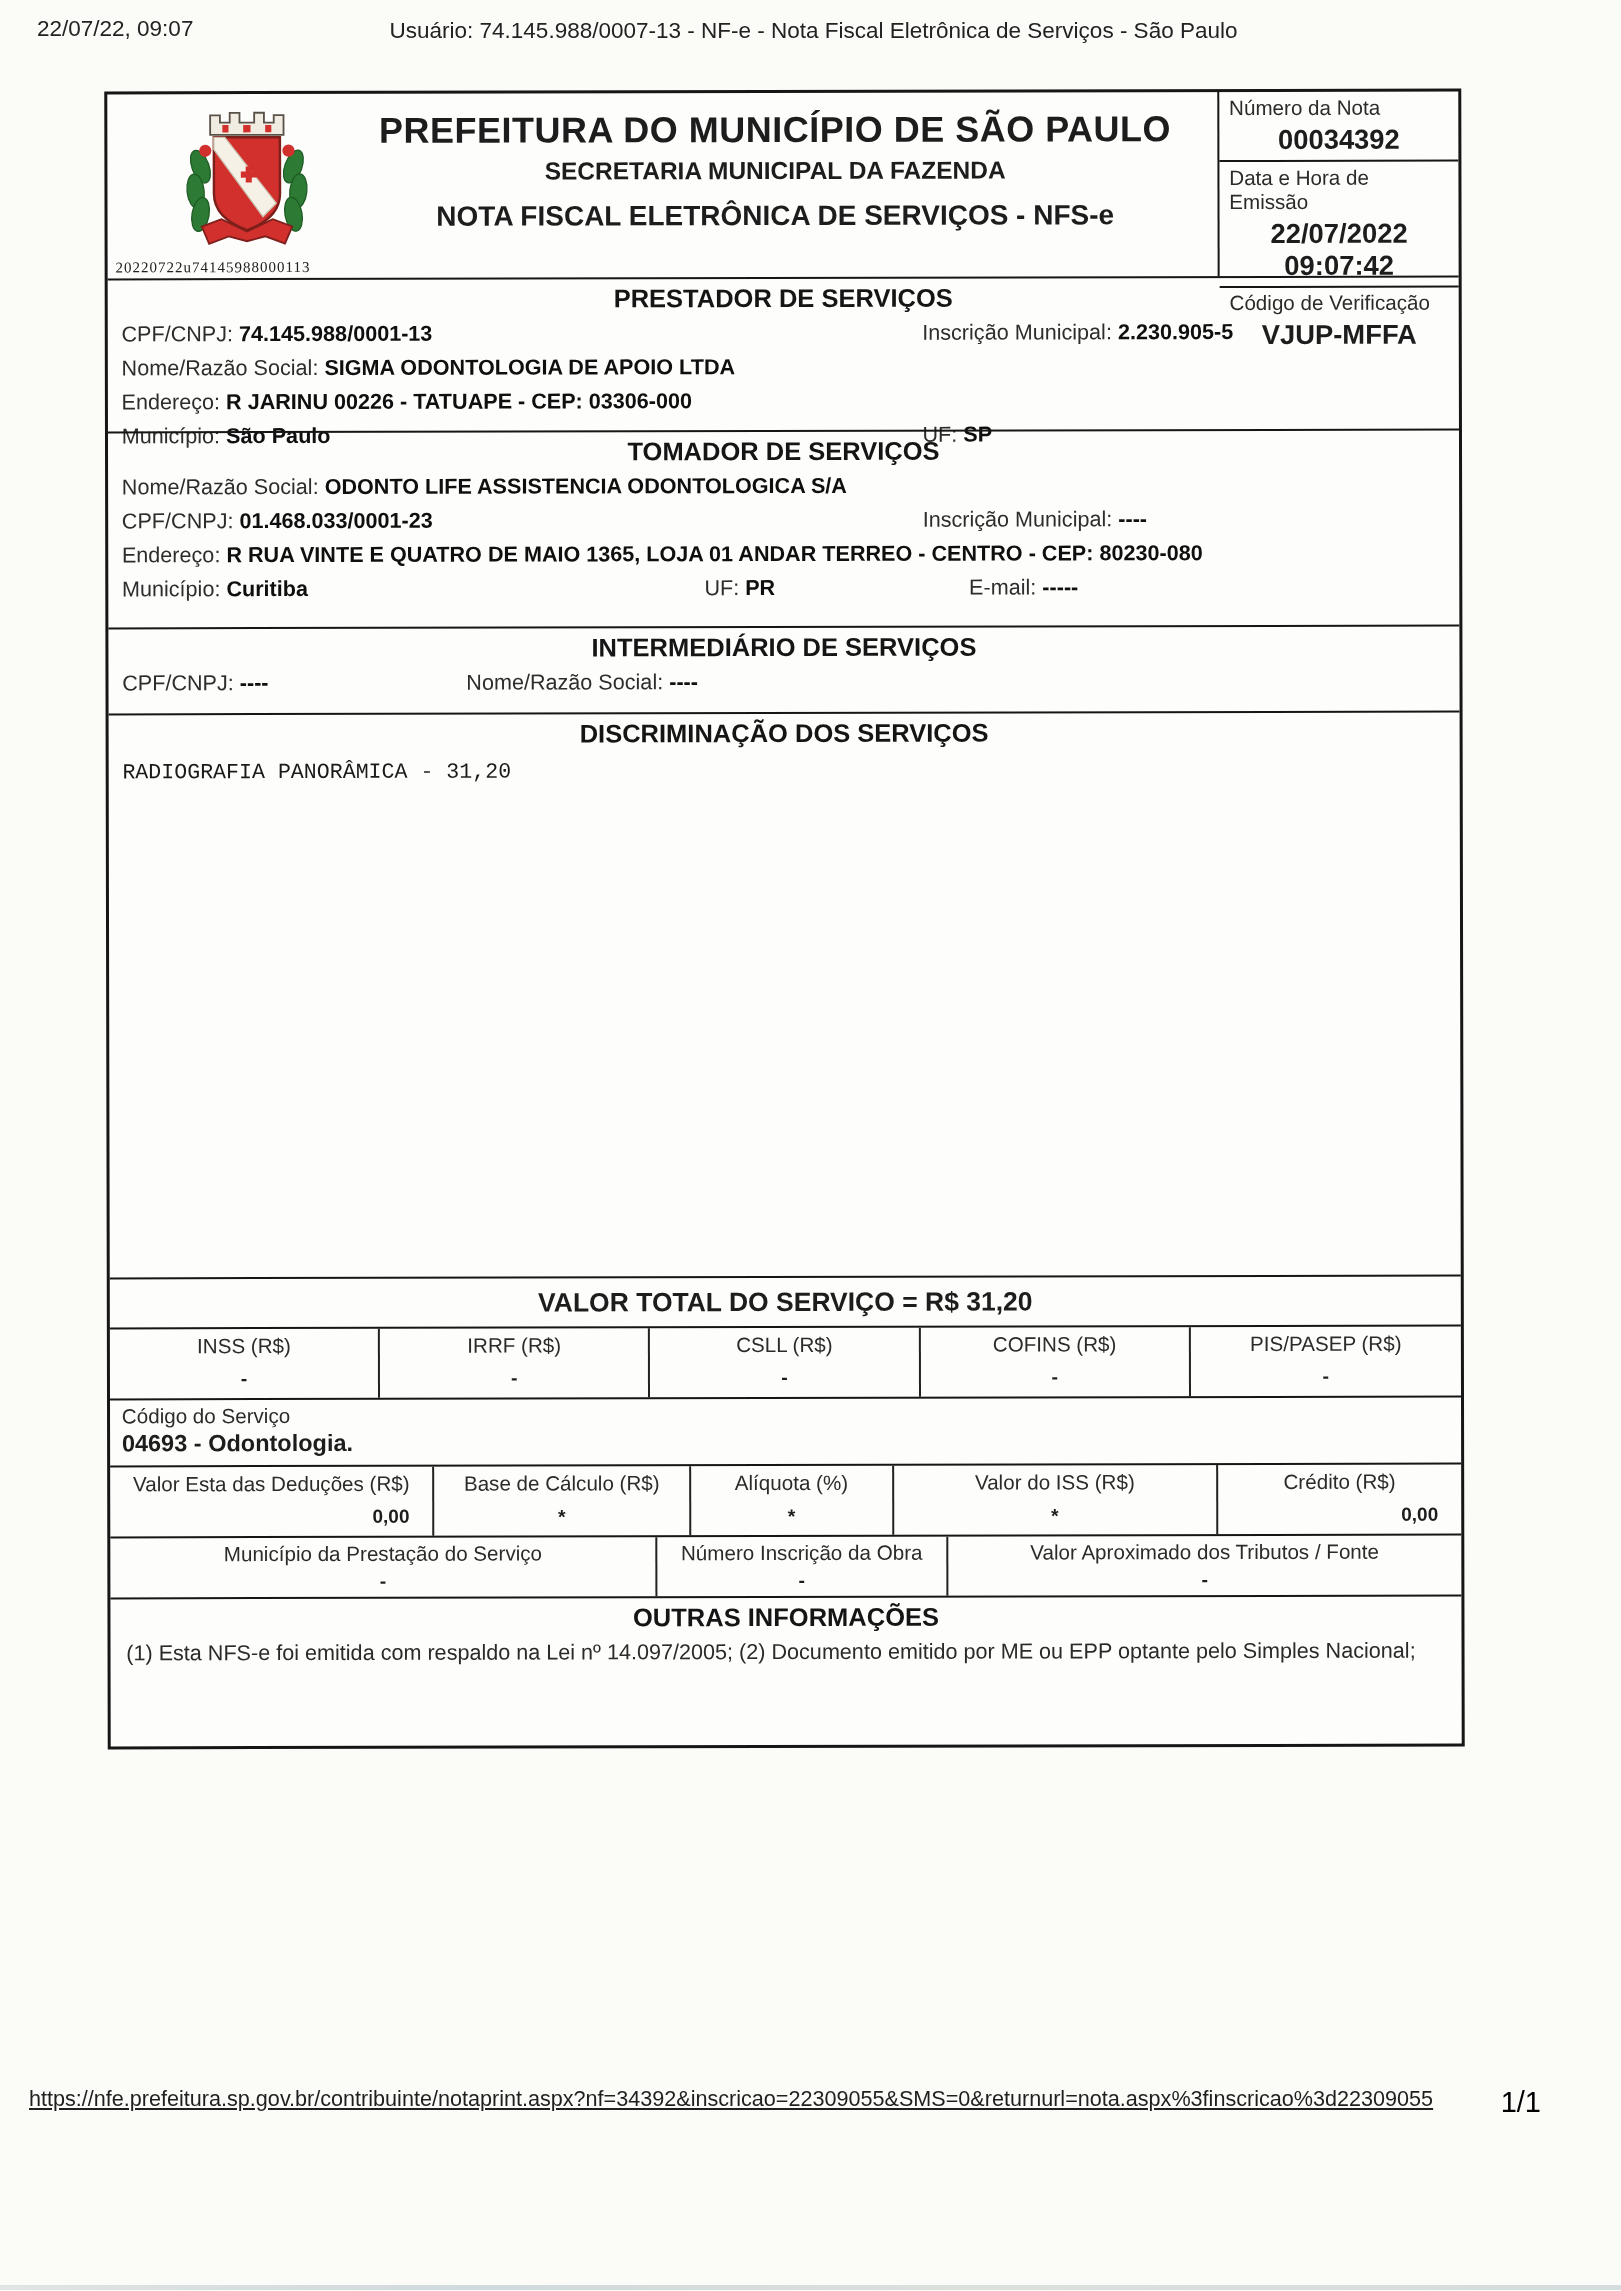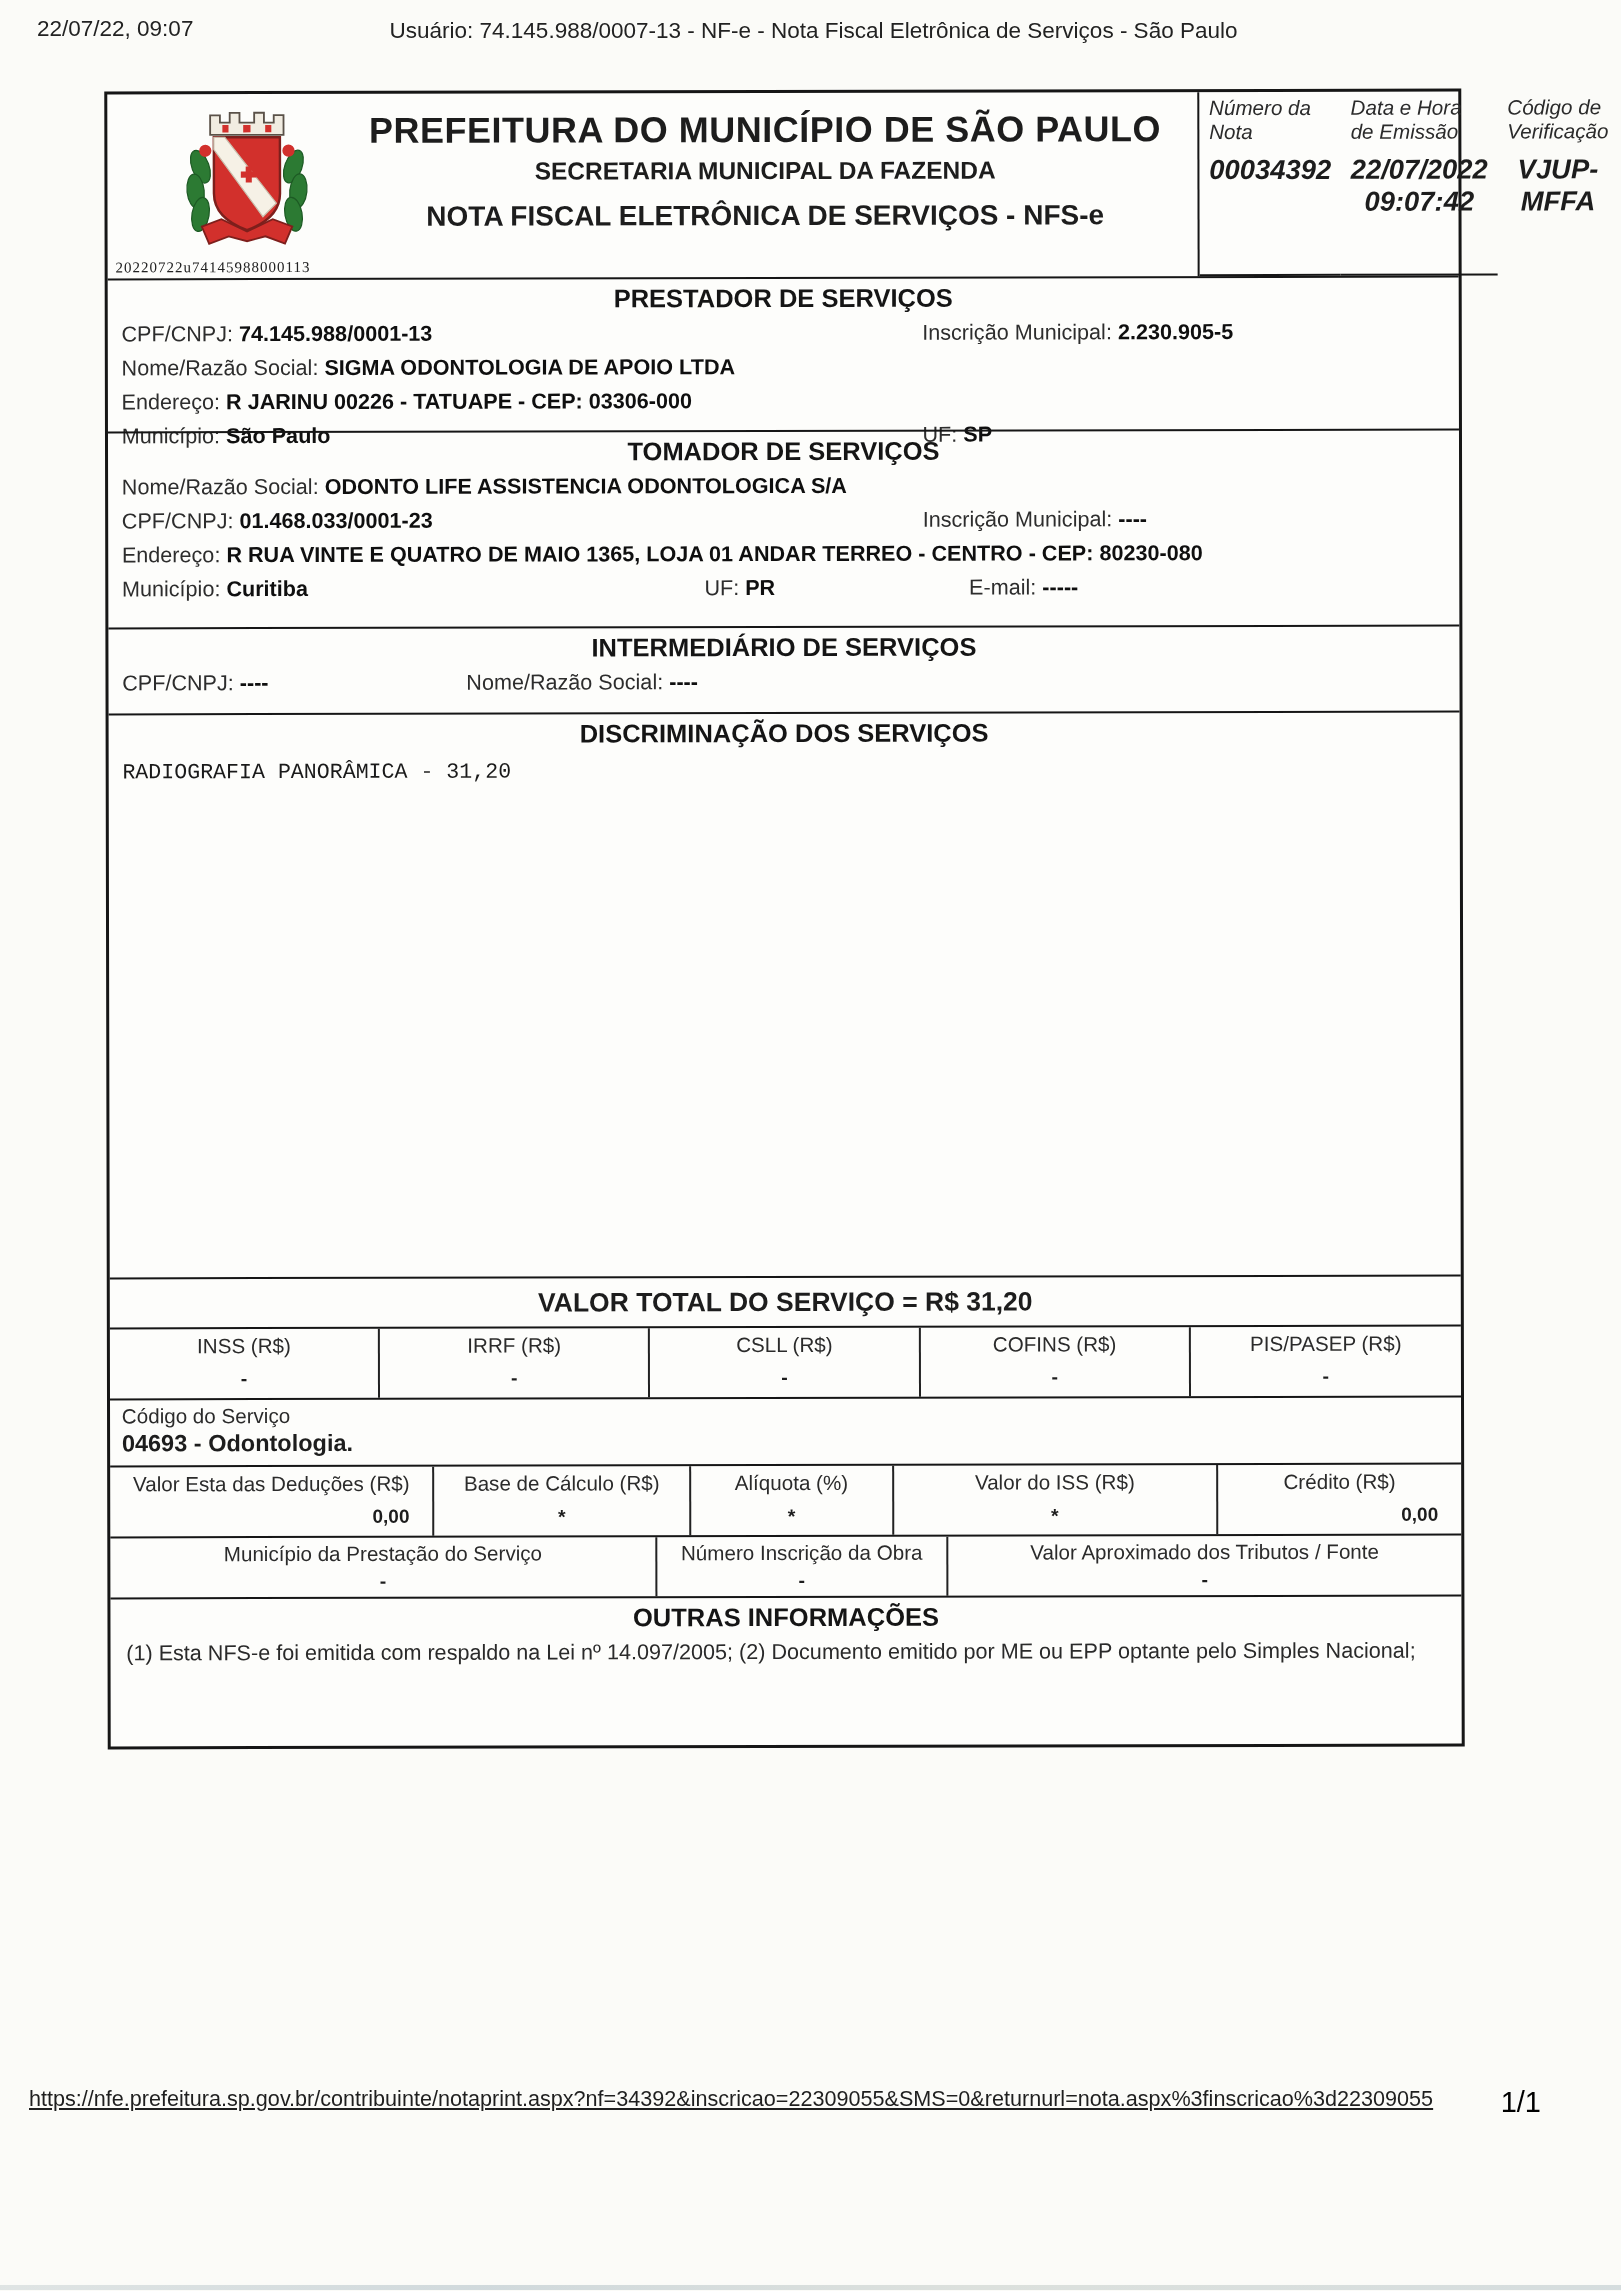--- a/index.html
+++ b/index.html
@@ -22,25 +22,25 @@
   }
   
   .sec-header{position:relative;height:184px;display:flex;flex:none;}
   .hdr-main{flex:1;position:relative;}
   .crest{position:absolute;left:71px;top:3.9px;width:137px;height:159px;}
   .hdr-titles{text-align:center;padding:15.7px 19.6px 0 245px;}
   .org-name{font-size:36px;font-weight:bold;letter-spacing:0.5px;}
   .dept-name{font-size:24.5px;font-weight:bold;margin-top:5.9px;}
   .doc-title{font-size:28px;font-weight:bold;margin-top:15.7px;}
   .scan-code{position:absolute;left:7.8px;bottom:2px;font-size:15px;color:#222;letter-spacing:1px;font-family:Liberation Serif, serif;}
-  .hdr-right{width:261px;border-left:2.9px solid #161616;display:flex;flex-direction:row;flex:none;box-sizing:border-box;font-style:italic;}
+  .hdr-right{width:241px;border-left:2.9px solid #161616;display:flex;flex-direction:column;flex:none;box-sizing:border-box;}
   .hdr-cell{padding:3.9px 9.8px;flex:1;}
   .hdr-cell.bline{border-bottom:2.9px solid #161616;}
   .hdr-lbl{font-size:20.6px;color:#2b2b2b;}
-  .hdr-big{font-size:27.4px;font-weight:bold;text-align:center;margin-top:10px;}
+  .hdr-big{font-size:27.4px;font-weight:bold;text-align:center;margin-top:4px;}
   
   .sec{border-top:2.9px solid #161616;flex:none;}
   .sec-title{text-align:center;font-weight:bold;font-size:25.5px;padding:4.9px 0 2.9px;color:#151515;}
   .row{padding:1px 13.7px;font-size:21.6px;line-height:32px;color:#2d2d2d;}
   .val{font-weight:bold;color:#0f0f0f;}
   .grid2a{display:grid;grid-template-columns:60.5% 39.5%;}
   .grid3{display:grid;grid-template-columns:44% 20% 36%;}
   .grid2b{display:grid;grid-template-columns:26% 74%;}
   .sec-prestador{height:151px;}
   .sec-tomador{height:194px;}

